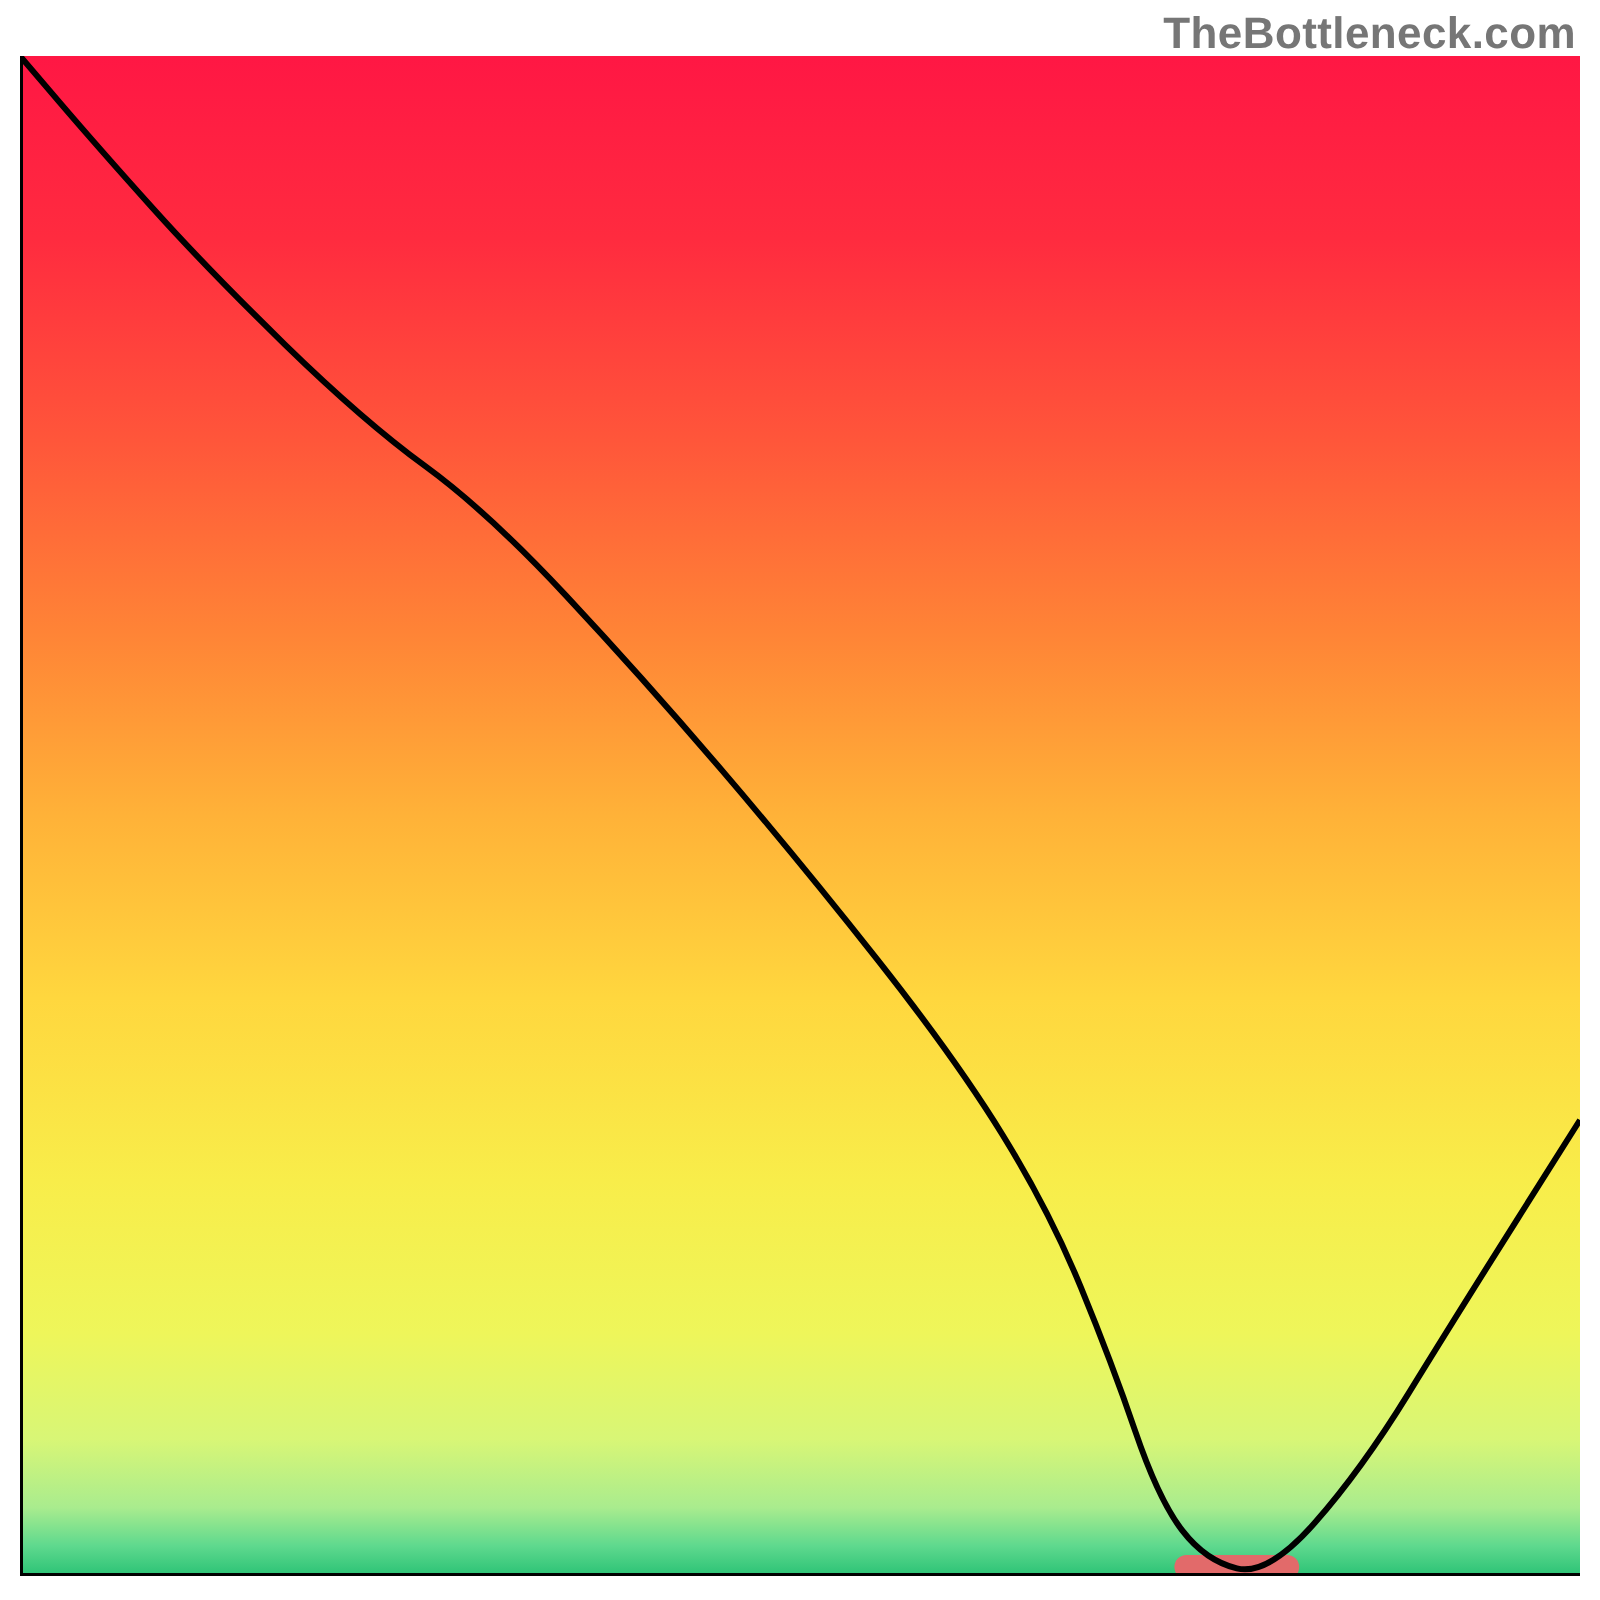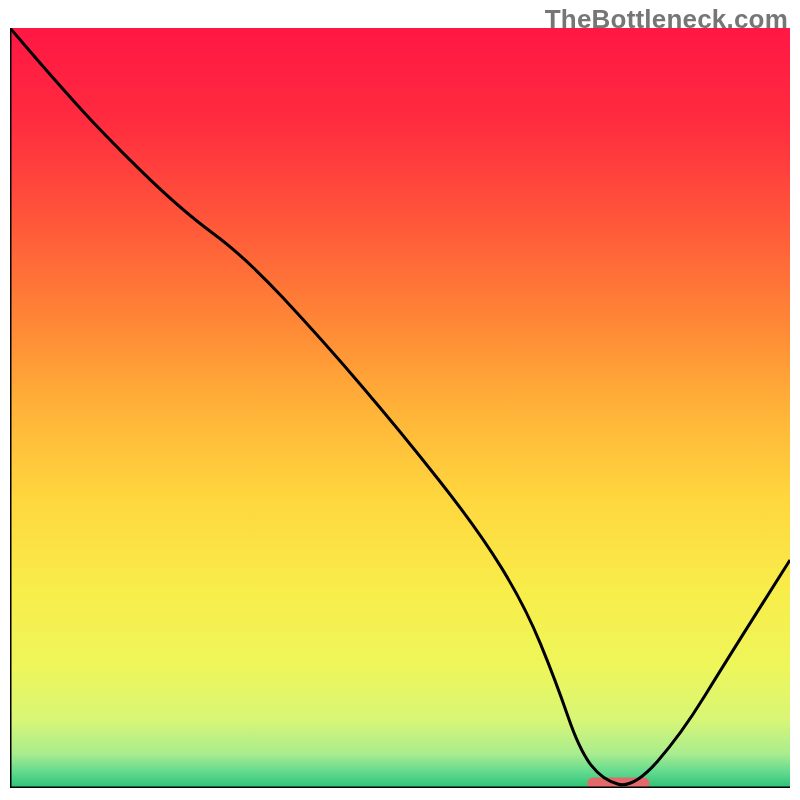--- a/index.html
+++ b/index.html
@@ -12,21 +12,21 @@
   }
   .container {
     position: relative;
     width: 800px;
     height: 800px;
   }
   .watermark {
     position: absolute;
     top: 4px;
     right: 12px;
-    font-size: 26px;
+    font-size: 22px;
     font-weight: bold;
     color: #767676;
     letter-spacing: 0.2px;
   }
   .plot {
     position: absolute;
     top: 28px;
     left: 10px;
     width: 780px;
     height: 760px;

